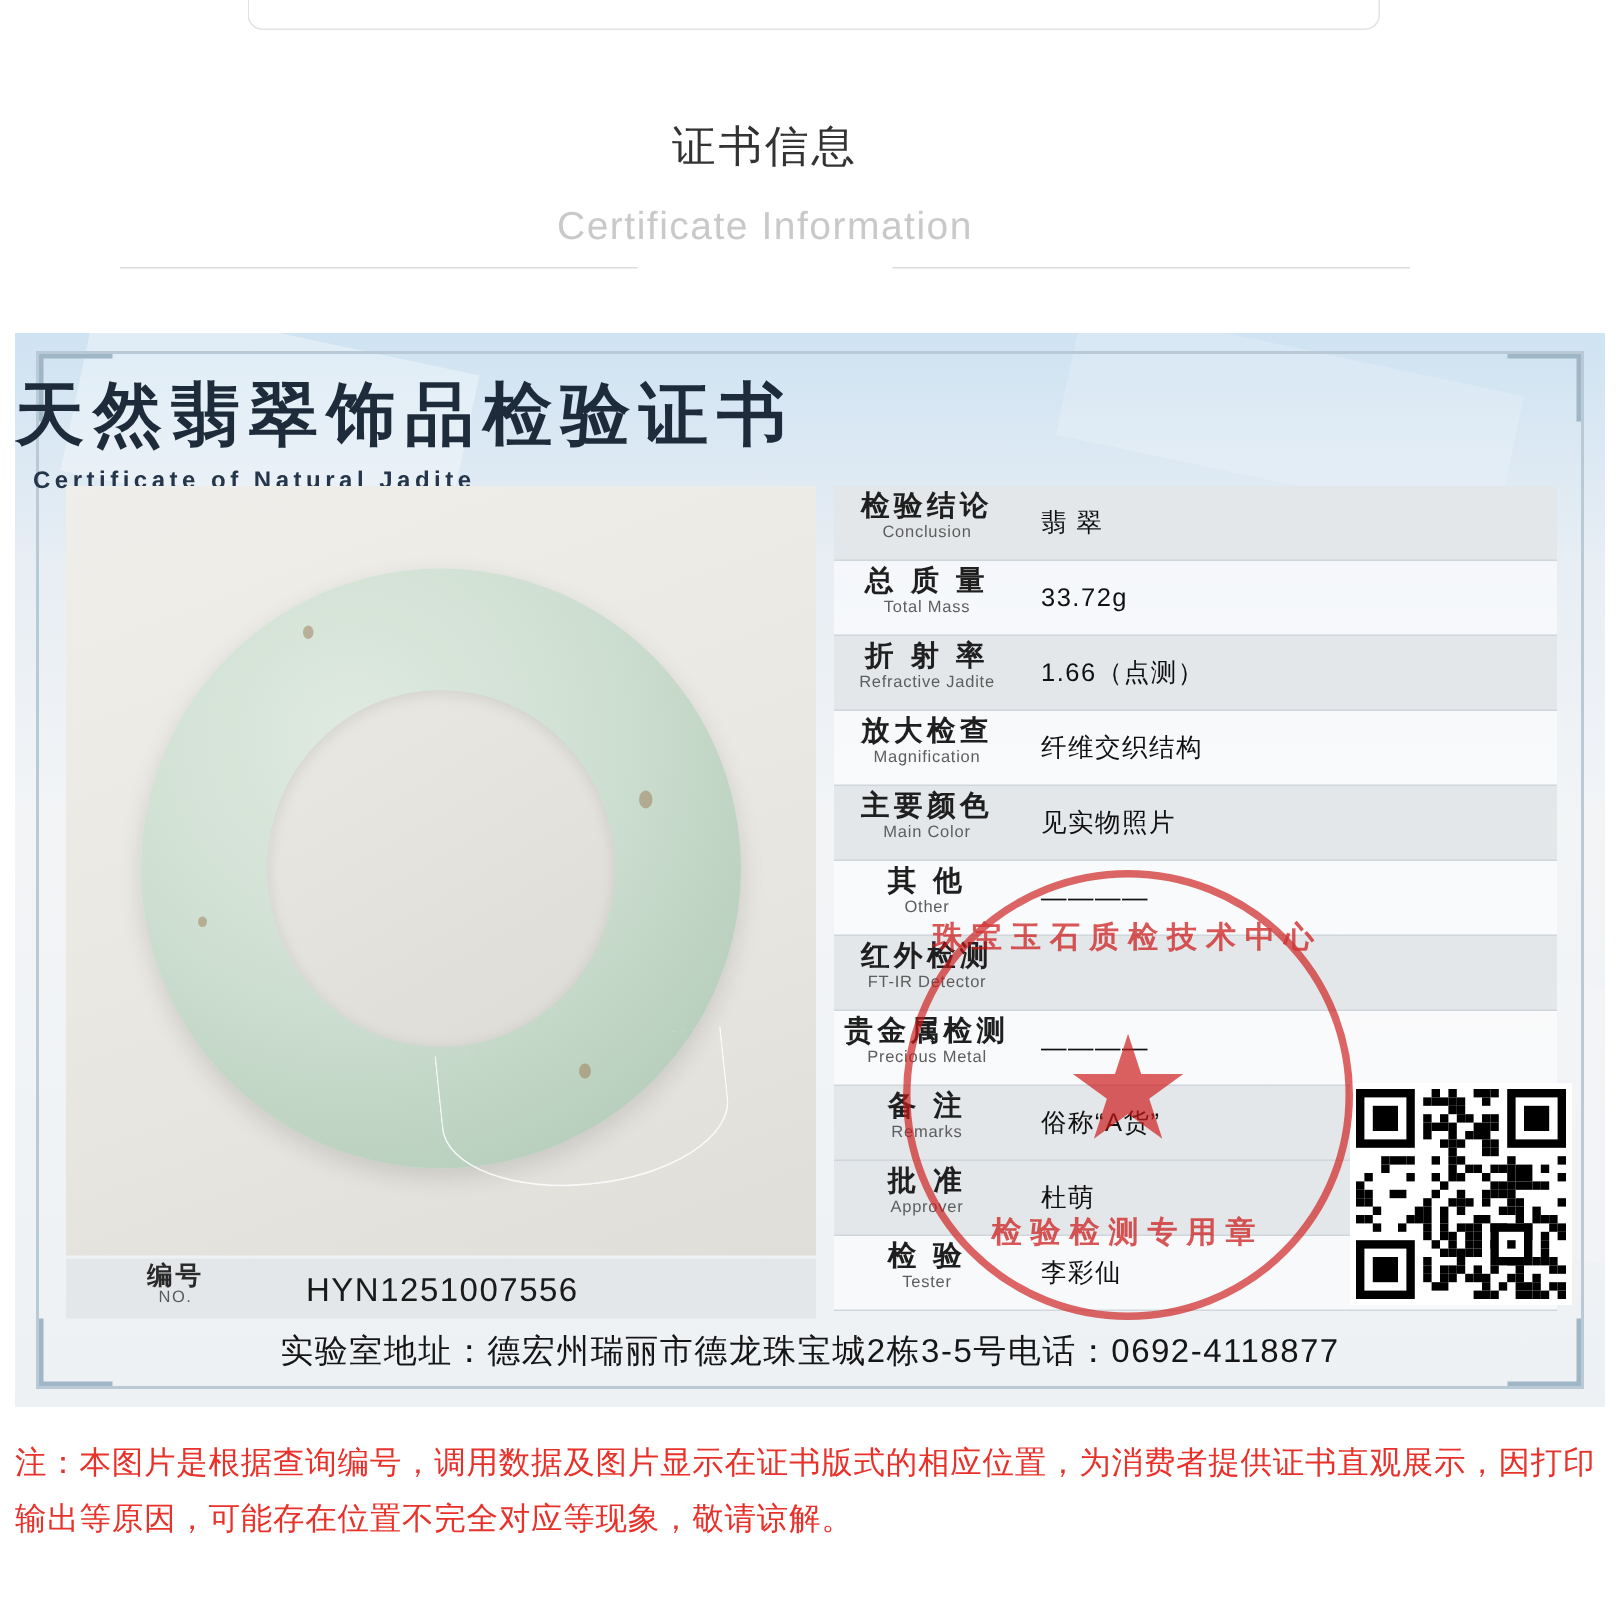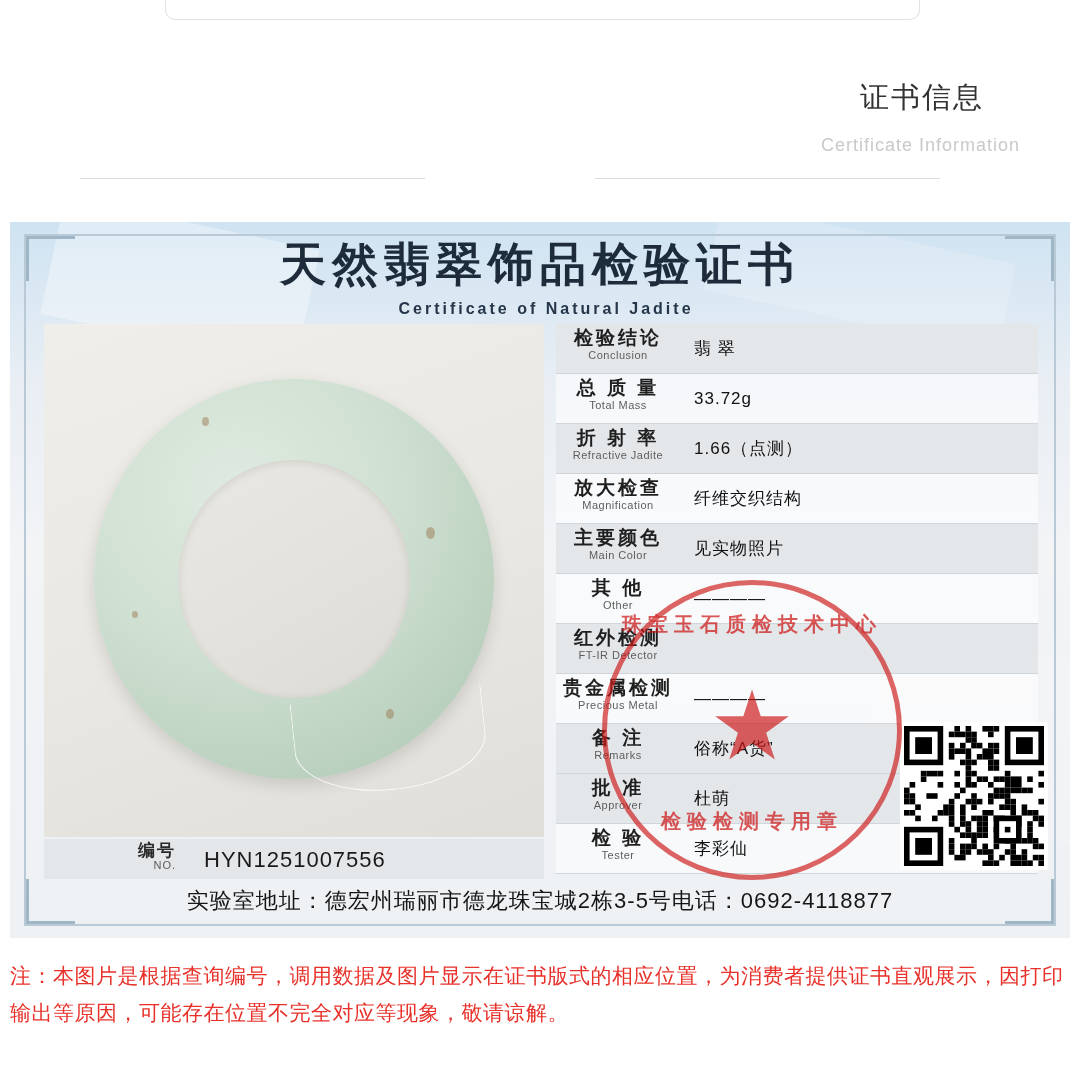--- a/index.html
+++ b/index.html
@@ -29,42 +29,42 @@
     background: #fff;
     box-sizing: border-box;
   }
 
   
   .section-head {
     position: absolute;
     left: 0;
     top: 78px;
     width: 1020px;
-    text-align: right;
+    text-align: center;
   }
   .section-head .cn {
     font-size: 29px;
     color: #333;
     letter-spacing: 2px;
     display: inline-block;
     position: relative;
     padding: 0 36px;
   }
   .rule {
     position: absolute;
     top: 100px;
     height: 1px;
     background: #dcdcdc;
   }
   .rule.left { left: 80px; width: 345px; }
   .rule.right { right: 80px; width: 345px; }
   .section-head .en {
     display: block;
     margin-top: 17px;
-    font-size: 18px;
+    font-size: 26px;
     color: #c9c9c9;
     letter-spacing: 1px;
   }
 
   
   .cert {
     position: absolute;
     left: 10px;
     top: 222px;
     width: 1060px;
@@ -95,22 +95,22 @@
     width: 46px; height: 42px;
     border: 3px solid #9fb6c6;
   }
   .corner.tl { left: 16px; top: 14px; border-right: none; border-bottom: none; }
   .corner.tr { right: 16px; top: 14px; border-left: none; border-bottom: none; }
   .corner.bl { left: 16px; bottom: 14px; border-right: none; border-top: none; }
   .corner.br { right: 16px; bottom: 14px; border-left: none; border-top: none; }
 
   .cert-title {
     position: absolute;
-    left: 0; right: 0; top: 12px;
-    text-align: center;
+    left: 0; right: 0; top: 24px;
+    text-align: left;
   }
   .cert-title .t-cn {
     font-family: "Liberation Serif", serif;
     font-size: 46px;
     font-weight: bold;
     color: #1d2b3a;
     letter-spacing: 6px;
   }
   .cert-title .t-en {
     display: block;
@@ -172,21 +172,21 @@
     left: 34px;
     top: 617px;
     width: 500px;
     height: 40px;
     background: #e4e7ea;
   }
   .no-label {
     position: absolute;
     left: 14px; top: 3px;
     width: 118px;
-    text-align: right;
+    text-align: center;
     line-height: 1.05;
   }
   .no-label .c { font-size: 17px; font-weight: bold; color: #2a2a2a; letter-spacing: 2px; }
   .no-label .e { font-size: 11px; color: #5a5a5a; letter-spacing: 1px; }
   .no-value {
     position: absolute;
     left: 160px; top: 8px;
     font-size: 22px;
     color: #1a1a1a;
     letter-spacing: 1px;

